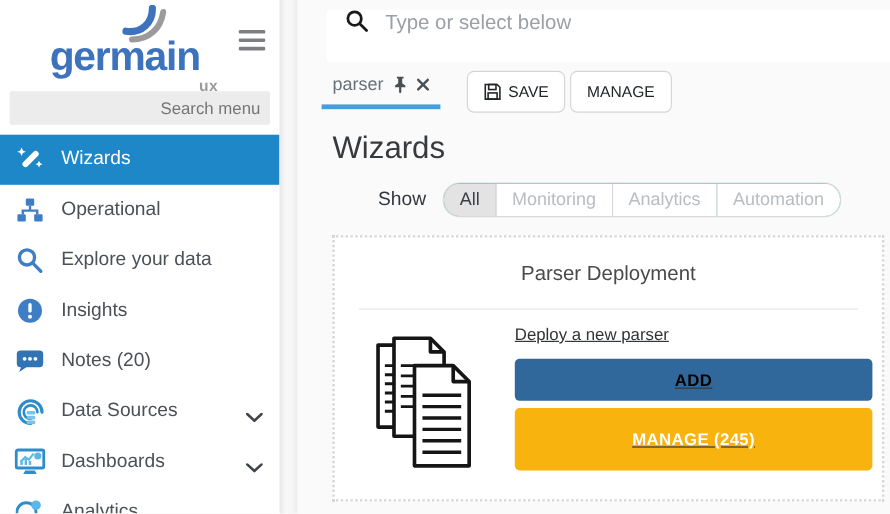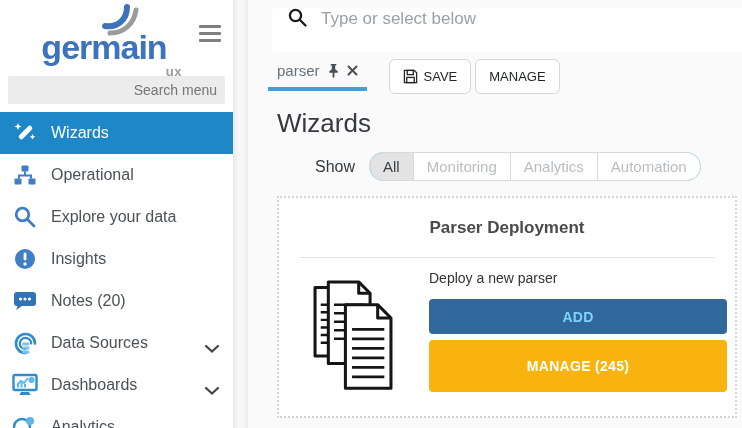--- a/index.html
+++ b/index.html
@@ -47,27 +47,27 @@
   .page-title{position:absolute;left:29px;top:108px;font-size:26px;font-weight:400;color:#373a3c;margin:0;}
   .show-row{position:absolute;left:29px;top:152px;display:flex;align-items:center;margin-left:38px;}
   .show-label{font-size:16px;color:#32383e;margin-right:14px;}
   .seg-group{display:inline-flex;border:1px solid #d9d9d9;border-radius:14px;overflow:hidden;background:#14b8a6;}
   .seg{padding:5px 13px;font-size:15px;color:#b8bdc2;background:#fff;border:none;border-left:1px solid #d9d9d9;cursor:pointer;font-family:inherit;}
   .seg:first-child{border-left:none;}
   .seg.active{background:#e3e3e3;color:#3a3f44;}
   
   .card{position:absolute;left:29px;top:196px;width:460px;height:222px;background:#fff;
     border:2px dotted #d6d6d6;box-sizing:border-box;}
-  .card-title{text-align:center;font-size:17px;color:#4a4a4a;margin:20px 0 0 0;font-weight:700;}
+  .card-title{text-align:center;font-size:17px;color:#4a4a4a;margin:20px 0 0 0;font-weight:400;}
   .card-divider{border:none;border-top:1px solid #e6e6e6;margin:19px 20px 0 20px;}
   .card-body{display:flex;padding:12px 8px 0 30px;}
   .docs{margin-top:10px;flex:0 0 92px;}
-  .card-right{flex:1;margin-left:28px;}
+  .card-right{flex:1;margin-left:28px;text-decoration:underline;}
   .card-desc{font-size:14px;color:#333;margin:0 0 13px 0;}
-  .btn-add{display:block;width:100%;height:35px;background:#31689b;color:#7dd3fc;border:none;border-radius:4px;
+  .btn-add{display:block;width:100%;height:35px;background:#31689b;color:#000000;border:none;border-radius:4px;
     font-size:14px;font-weight:bold;letter-spacing:.3px;cursor:pointer;font-family:inherit;margin-bottom:6px;}
   .btn-manage{display:block;width:100%;height:52px;background:#f9b30e;color:#fff;border:none;border-radius:4px;
     font-size:14px;font-weight:bold;letter-spacing:.3px;cursor:pointer;font-family:inherit;}
 </style>
 </head>
 <body>
 
 <aside class="sidebar">
   <div class="logo-area">
     <div class="logo">

